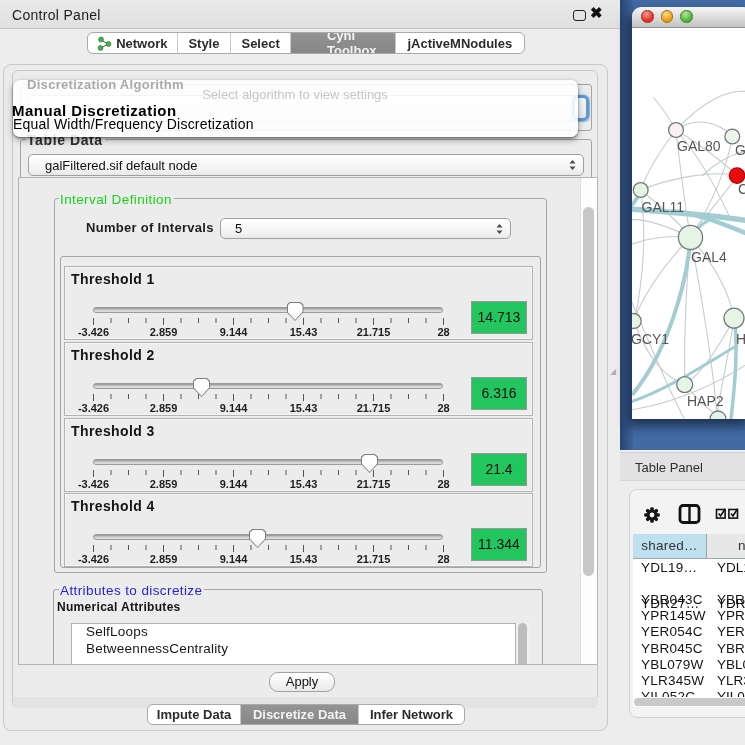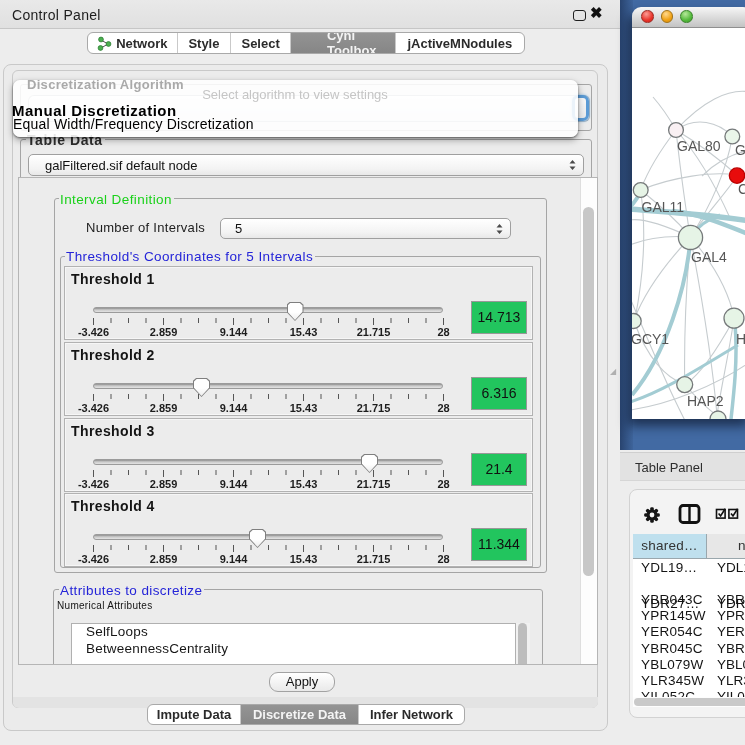--- a/index.html
+++ b/index.html
@@ -57,21 +57,21 @@
 
 #scrollpane { left:18px; top:177px; width:580px; height:488px; border:1px solid #b5b5b5;
   background:#ececec; overflow:hidden; }
 #vsb-track { left:580px; top:178px; width:17px; height:486px; background:#fdfdfd;
   border-left:1px solid #dedede; }
 #vsb-thumb { left:583px; top:207px; width:11px; height:369px; background:#c7c7c7; border-radius:6px; }
 
 
 #ivl-group { left:35px; top:20px; width:493px; height:375px; }
 #ivl-label { left:40px; top:14px; color:#19d119; }
-#noi-label { left:67px; top:42px; font-size:13px; font-weight:normal; letter-spacing:0.3px; color:#1d1d1d; }
+#noi-label { left:67px; top:42px; font-size:13px; font-weight:bold; letter-spacing:0.3px; color:#1d1d1d; }
 #noi-combo { left:201px; top:40px; width:291px; height:21px; line-height:20px; padding-left:14px; }
 #thr-group { left:41px; top:78px; width:481px; height:312px; }
 #thr-label { left:46px; top:71px; color:#2424d8; }
 
 .trow { position:absolute; left:45px; width:469px; height:74px; background:#ececec;
   border:1px solid #b2b2b2; box-shadow:inset 0 0 0 1px #f6f6f6; }
 .trow .tl { position:absolute; left:6px; top:4px; font-size:14px; font-weight:bold; letter-spacing:0.4px; color:#141414; }
 .track { position:absolute; left:28px; top:40px; width:350px; height:6px;
   background:linear-gradient(#8e8e8e,#c9c9c9 45%,#e3e3e3); border-radius:3px;
   border:1px solid #9b9b9b; }
@@ -83,21 +83,21 @@
 .ticks { position:absolute; left:28px; top:51px; width:351px; height:8px; }
 .slabels { position:absolute; left:0; top:59px; width:100%; height:12px;
   font-size:11px; font-weight:bold; color:#1d1d1d; }
 .slabels span { position:absolute; transform:translateX(-50%); }
 .vbox { position:absolute; left:406px; top:34px; width:56px; height:33px; background:#22c55e;
   border:1px solid #989898; font-size:14px; color:#111; text-align:center; line-height:31px; }
 
 
 #att-group { left:34px; top:411px; width:490px; height:80px; }
 #att-label { left:40px; top:405px; color:#2424d8; }
-#num-label { left:38px; top:422px; font-size:10px; font-weight:normal; letter-spacing:0.3px; color:#141414;text-align:center; }
+#num-label { left:38px; top:422px; font-size:12px; font-weight:bold; letter-spacing:0.3px; color:#141414;text-align:center; }
 #attlist { left:52px; top:445px; width:445px; height:43px; background:#fff;
   border:1px solid #b0b0b0; font-size:13.5px; letter-spacing:0.2px; color:#161616; }
 #attlist div { padding-left:14px; height:16.5px; line-height:16.5px; }
 #alsb { left:497px; top:445px; width:14px; height:43px; background:#f1f1f1; }
 #alsb .th { position:absolute; left:2px; top:0; width:9px; height:60px; background:#bdbdbd; border-radius:5px; }
 
 #apply { left:269px; top:672px; width:66px; height:20px; background:linear-gradient(#ffffff,#e9e9e9);
   border:1px solid #a2a2a2; border-radius:9px; font-size:13px; color:#111;
   text-align:center; line-height:18px; }
 
@@ -195,21 +195,20 @@
 <div class="abs" id="scrollpane">
   <div class="abs groupbox" id="ivl-group"></div>
   <div class="abs grouplabel" id="ivl-label">Interval Definition</div>
   <div class="abs" id="noi-label">Number of Intervals</div>
   <div class="abs combo" id="noi-combo">5
     <svg class="ar" width="9" height="12" viewBox="0 0 9 12">
         <path d="M1.5 4.5 L4.5 1 L7.5 4.5 Z M1.5 7.5 L4.5 11 L7.5 7.5 Z" fill="#4a4a4a"></path>
       </svg>
   </div>
   <div class="abs groupbox" id="thr-group"></div>
-  <div class="abs grouplabel" id="thr-label">Threshold's Coordinates for 5 Intervals</div>
 
   <div class="abs groupbox" id="att-group"></div>
   <div class="abs grouplabel" id="att-label">Attributes to discretize</div>
   <div class="abs" id="num-label">Numerical Attributes</div>
   <div class="abs" id="attlist">
     <div>SelfLoops</div>
     <div>BetweennessCentrality</div>
   </div>
   <div class="abs" id="alsb">
       <div class="th"></div>

